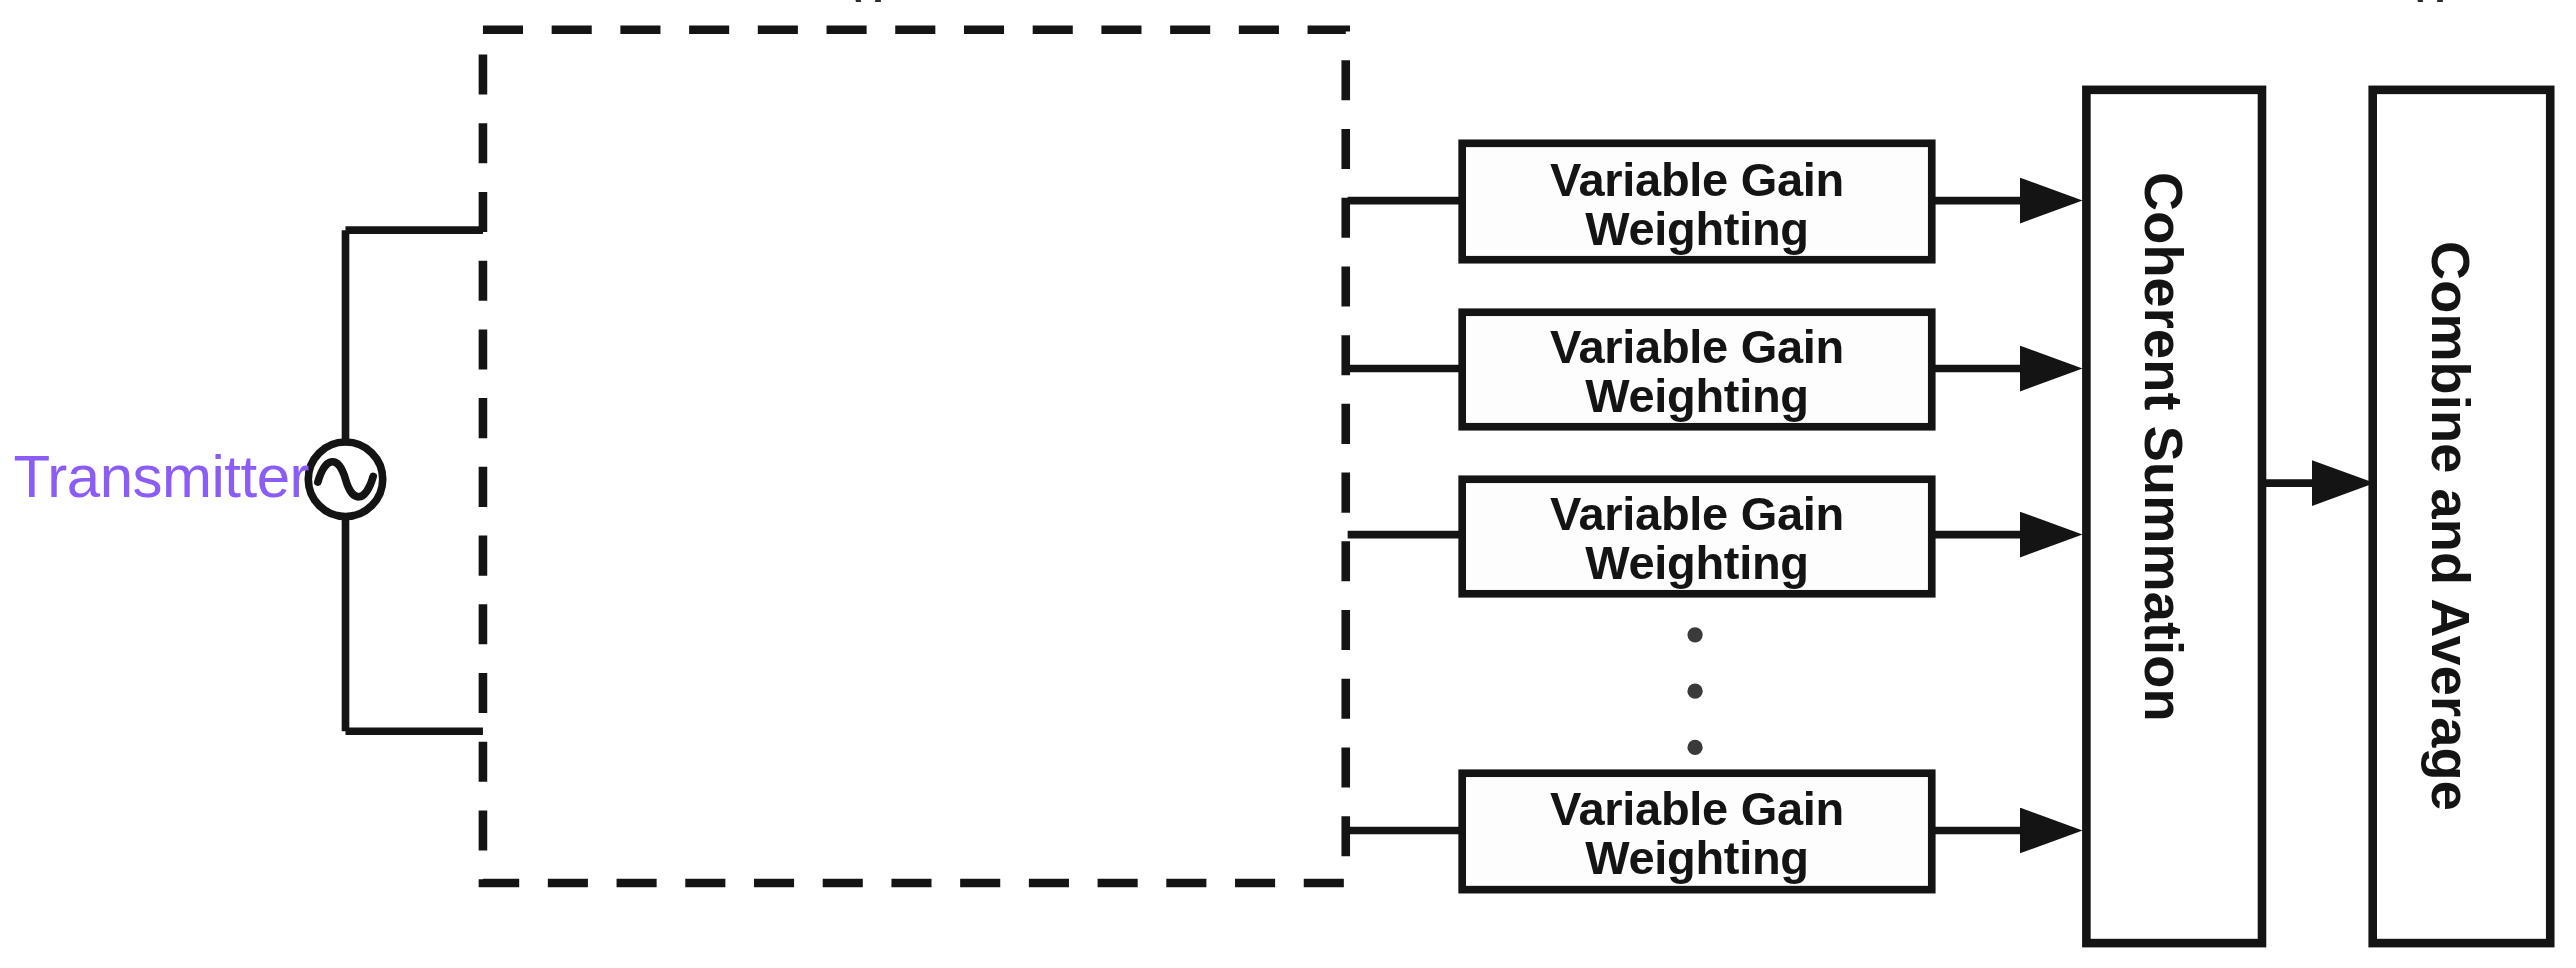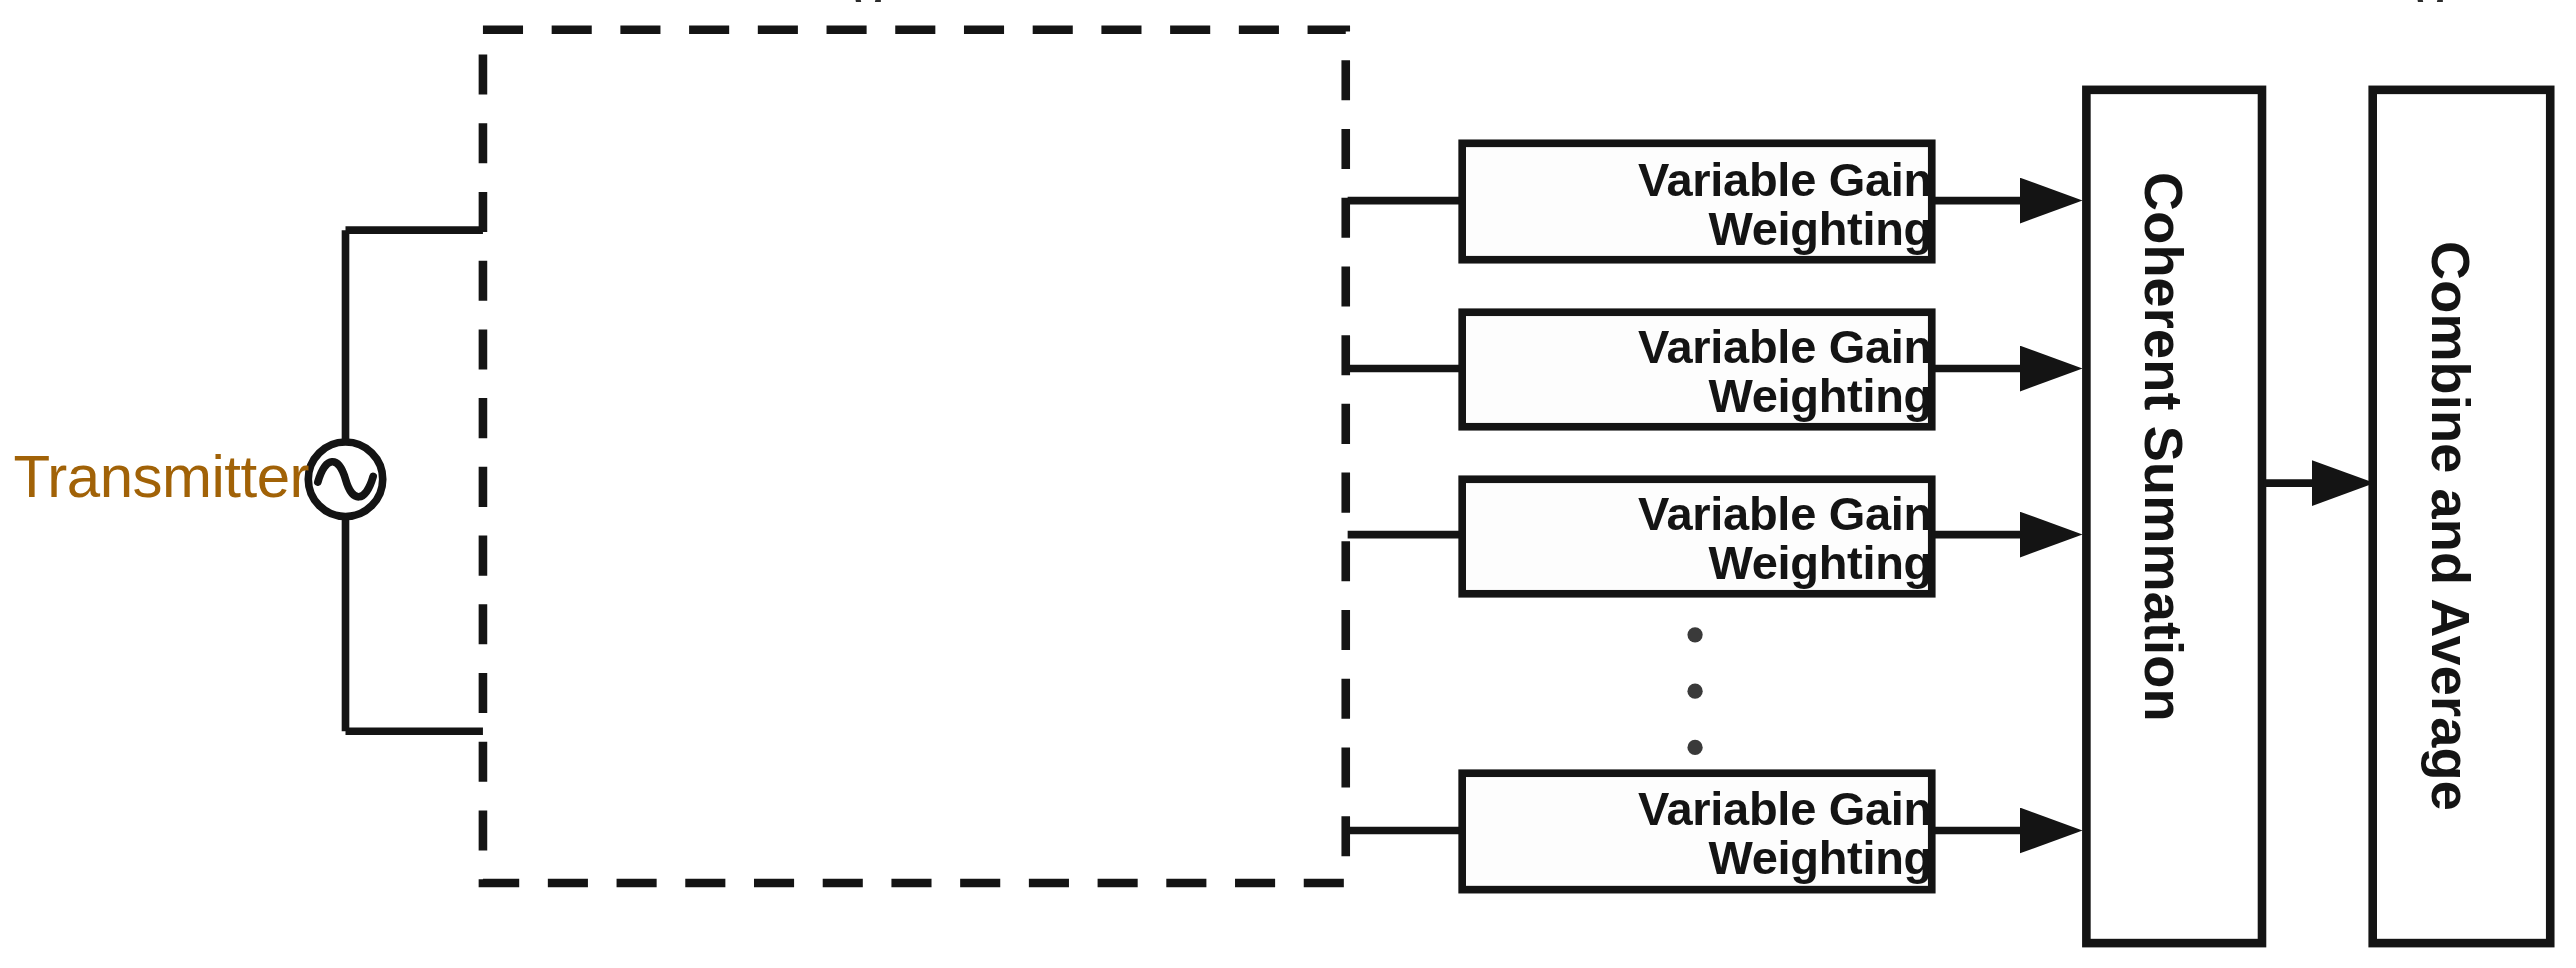--- a/index.html
+++ b/index.html
@@ -21,21 +21,21 @@
     position: absolute;
     left: 0;
     top: 0;
     width: 2576px;
     height: 969px;
   }
 
   
   .lbl {
     position: absolute;
-    color: #a16207;
+    color: #8b5cf6;
     white-space: pre;
     line-height: 1.08;
   }
 
   .transmitter-label {
     left: 13.4px;
     top: 445px;
     font-size: 60px;
     letter-spacing: -0.5px;
   }
@@ -43,21 +43,21 @@
   .path-label {
     left: 563px;
     top: 420px;
     font-size: 73px;
     letter-spacing: 0.5px;
   }
 
   .vgw-label {
     position: absolute;
     width: 470px;
-    text-align: right;
+    text-align: center;
     font-size: 47px;
     font-weight: bold;
     color: #141414;
     line-height: 1.04;
     letter-spacing: -0.3px;
   }
 
   .rot-label {
     position: absolute;
     font-size: 54px;

